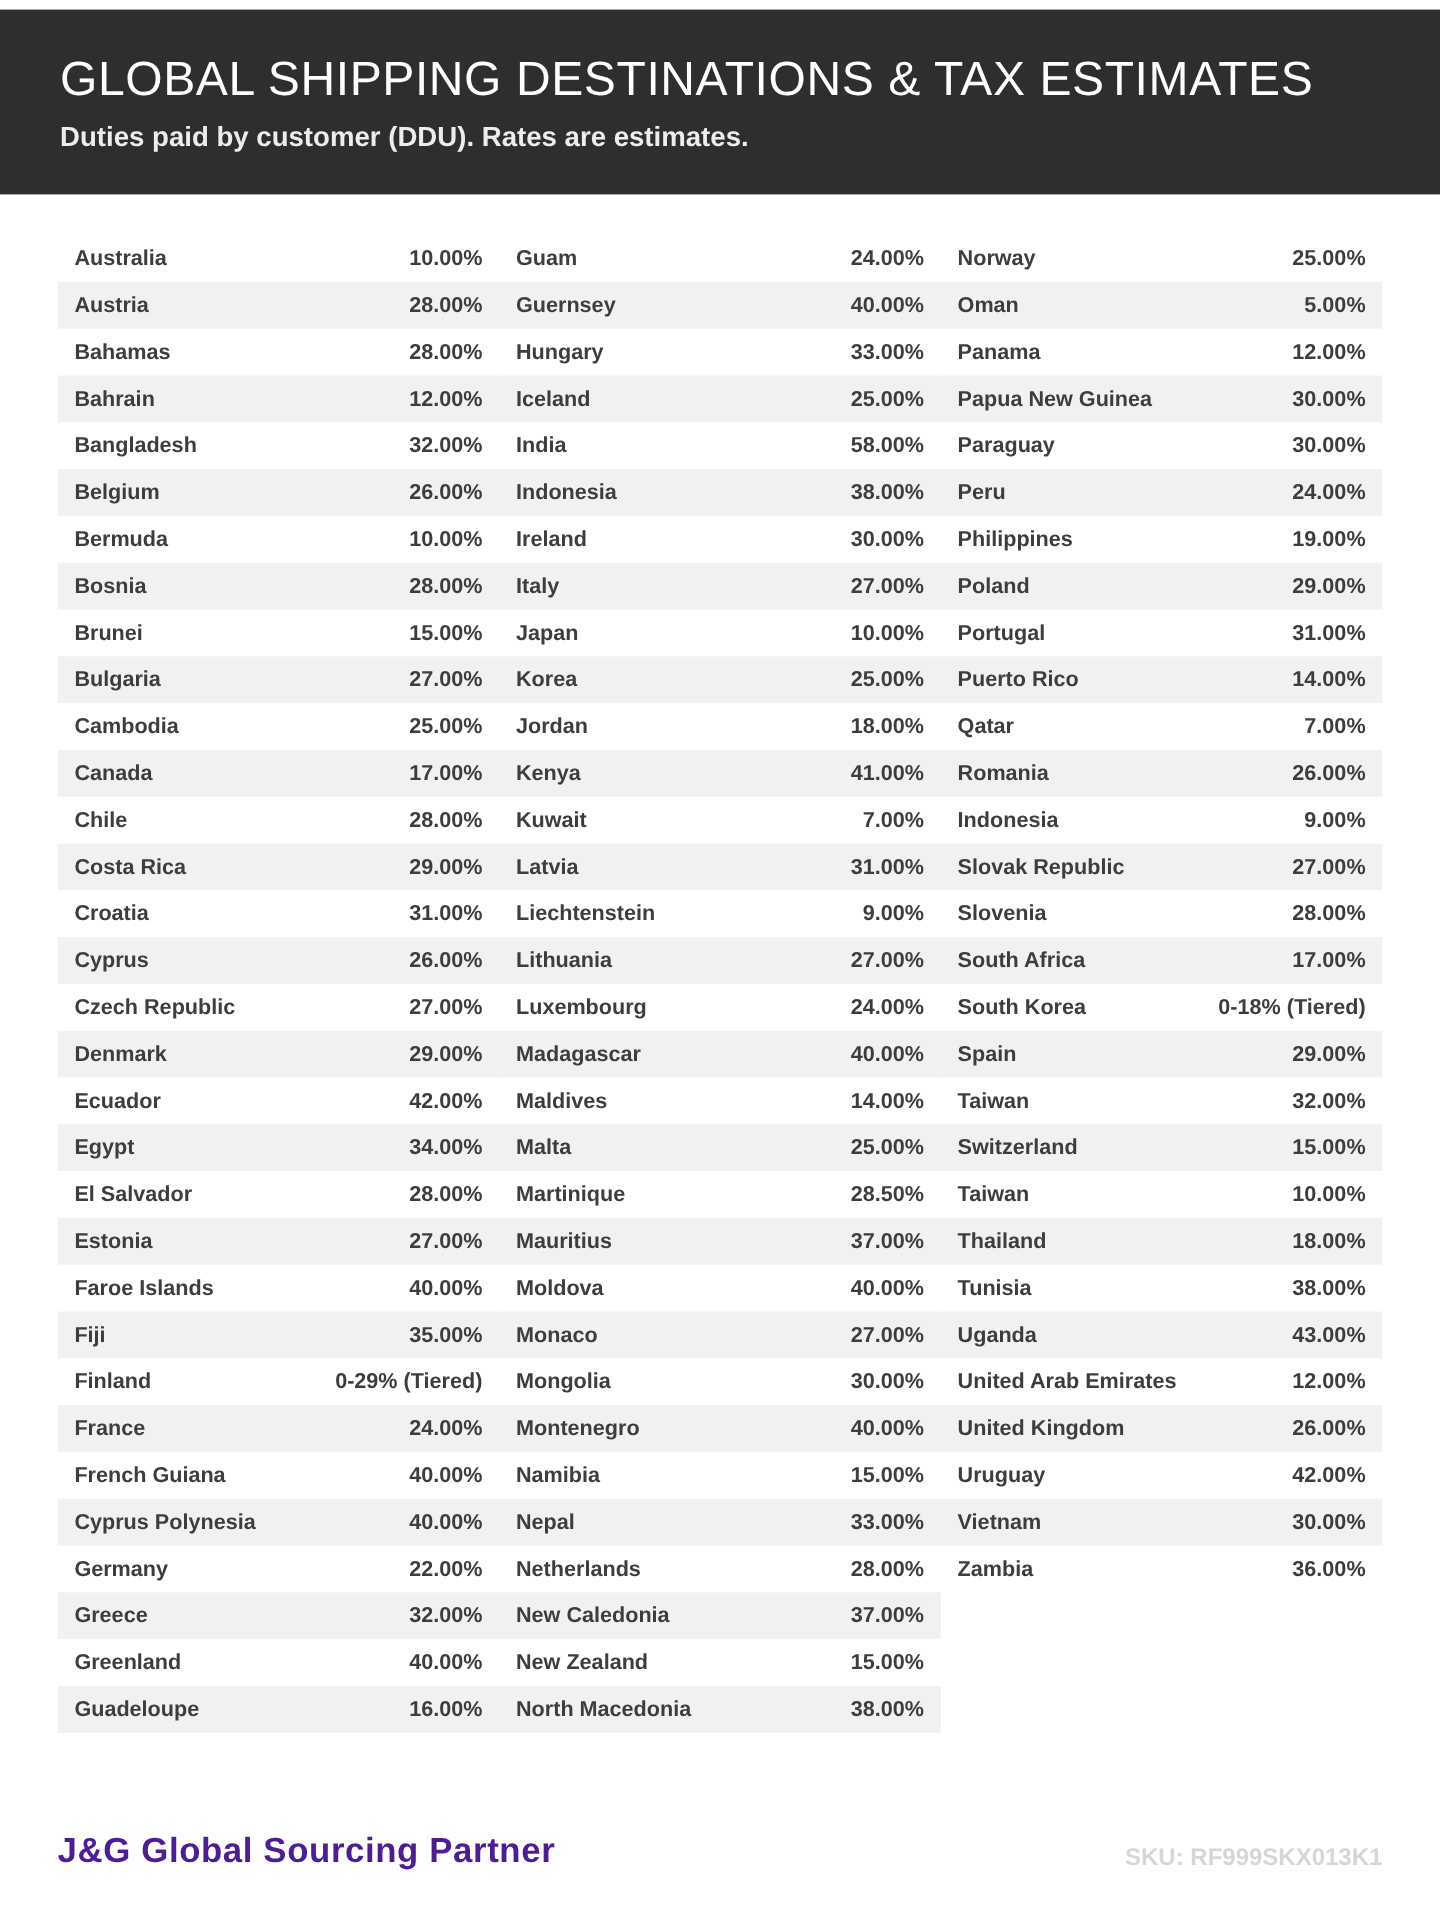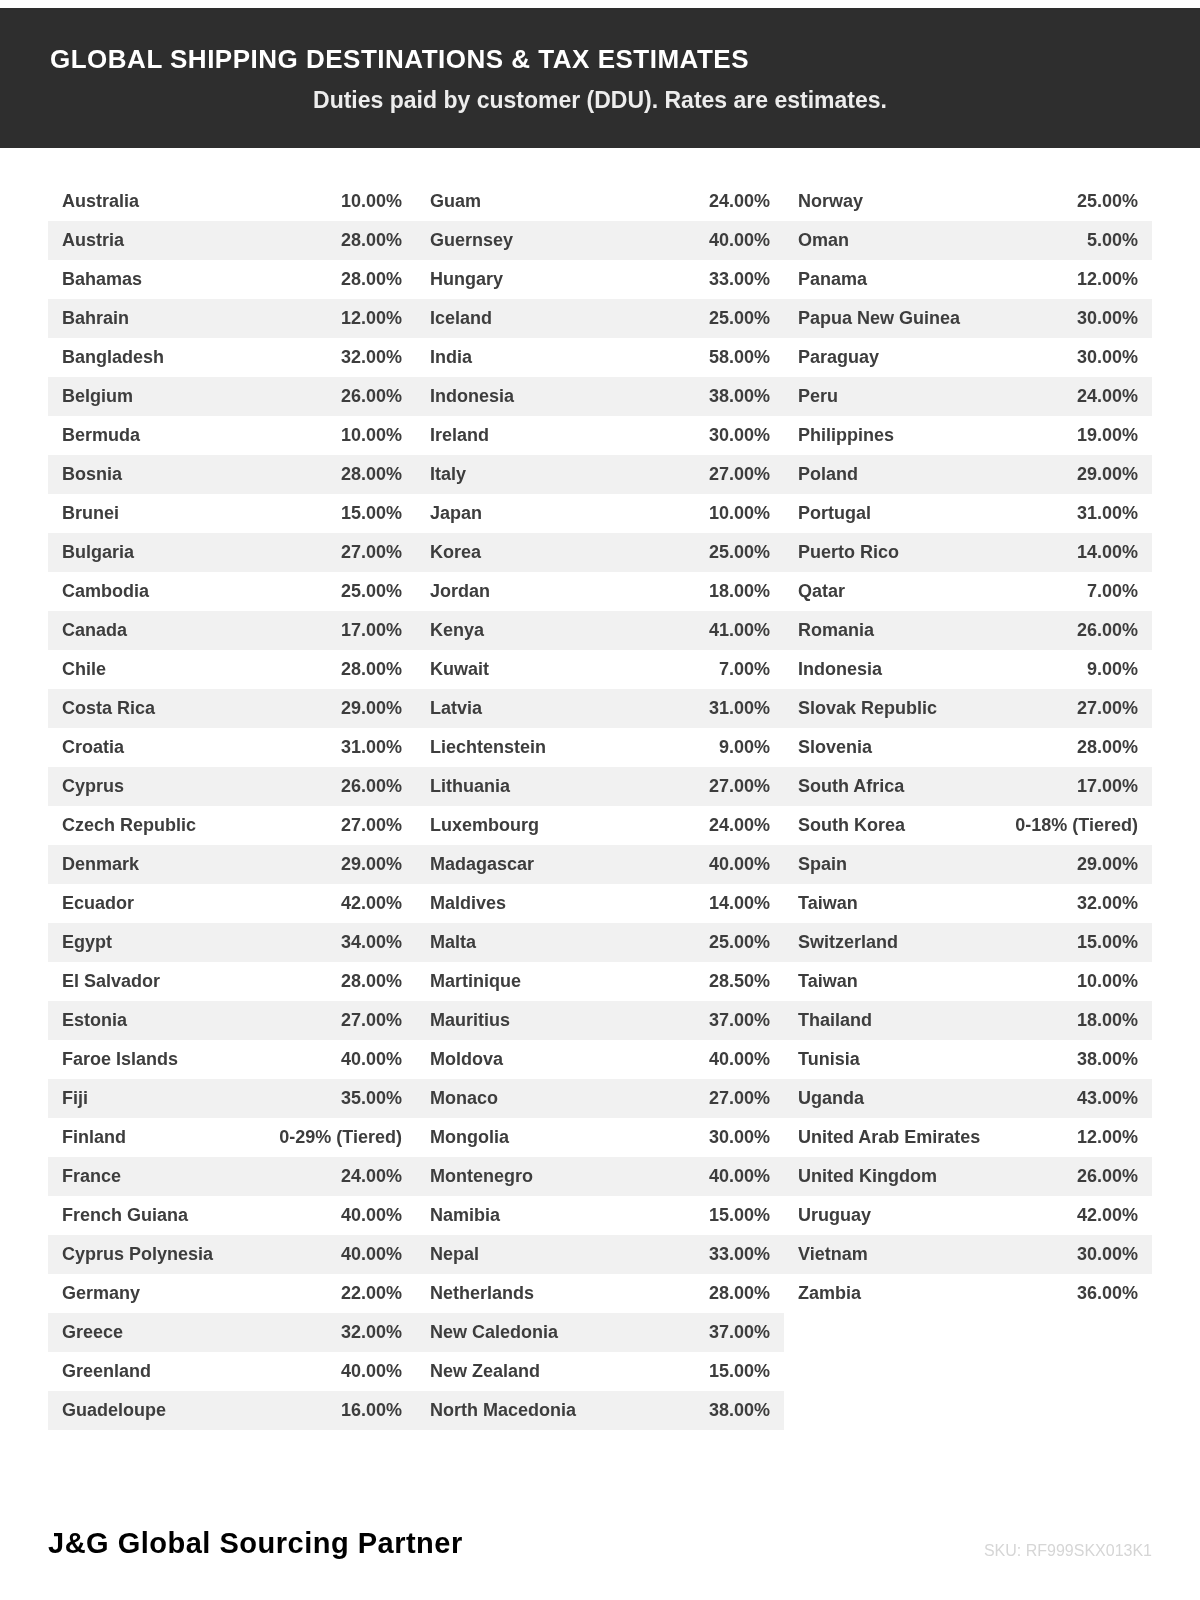--- a/index.html
+++ b/index.html
@@ -12,31 +12,30 @@
     flex-direction: column;
     overflow: hidden;
   }
   .header {
     background: #2e2e2e;
     color: #ffffff;
     margin-top: 8px;
     padding: 36px 50px 34px 50px;
   }
   .header .title {
-    font-size: 26px;
-    font-weight: bold;
+    font-size: 40px;
+    font-weight: normal;
     letter-spacing: 0.5px;
     white-space: nowrap;
   }
   .header .subtitle {
     font-size: 23px;
     font-weight: bold;
     color: #ededed;
     margin-top: 12px;
-    text-align: center;
   }
   .grid {
     display: flex;
     padding: 0 48px;
     margin-top: 34px;
     align-items: flex-start;
   }
   .col { flex: 1; min-width: 0; }
   .row {
     display: flex;
@@ -55,26 +54,26 @@
   .footer {
     margin-top: auto;
     display: flex;
     justify-content: space-between;
     align-items: flex-end;
     padding: 0 48px 40px 48px;
   }
   .brand {
     font-size: 29px;
     font-weight: bold;
-    color: #000000;
+    color: #4c1d95;
     letter-spacing: 0.5px;
   }
   .sku {
-    font-size: 16px;
-    font-weight: normal;
+    font-size: 20px;
+    font-weight: bold;
     color: #d6d6d6;
     margin-left: 20px;
   }
 </style>
 </head>
 <body>
 
 <div class="header">
   <div class="title">GLOBAL SHIPPING DESTINATIONS &amp; TAX ESTIMATES</div>
   <div class="subtitle">Duties paid by customer (DDU). Rates are estimates.</div>

